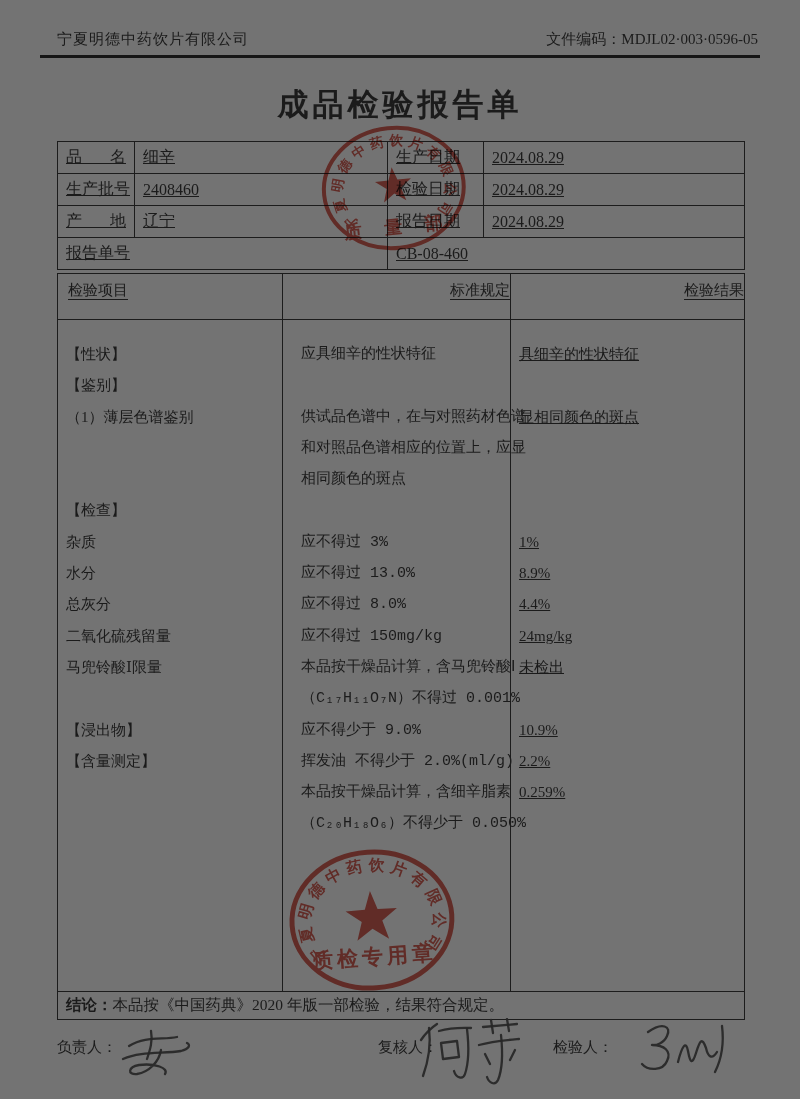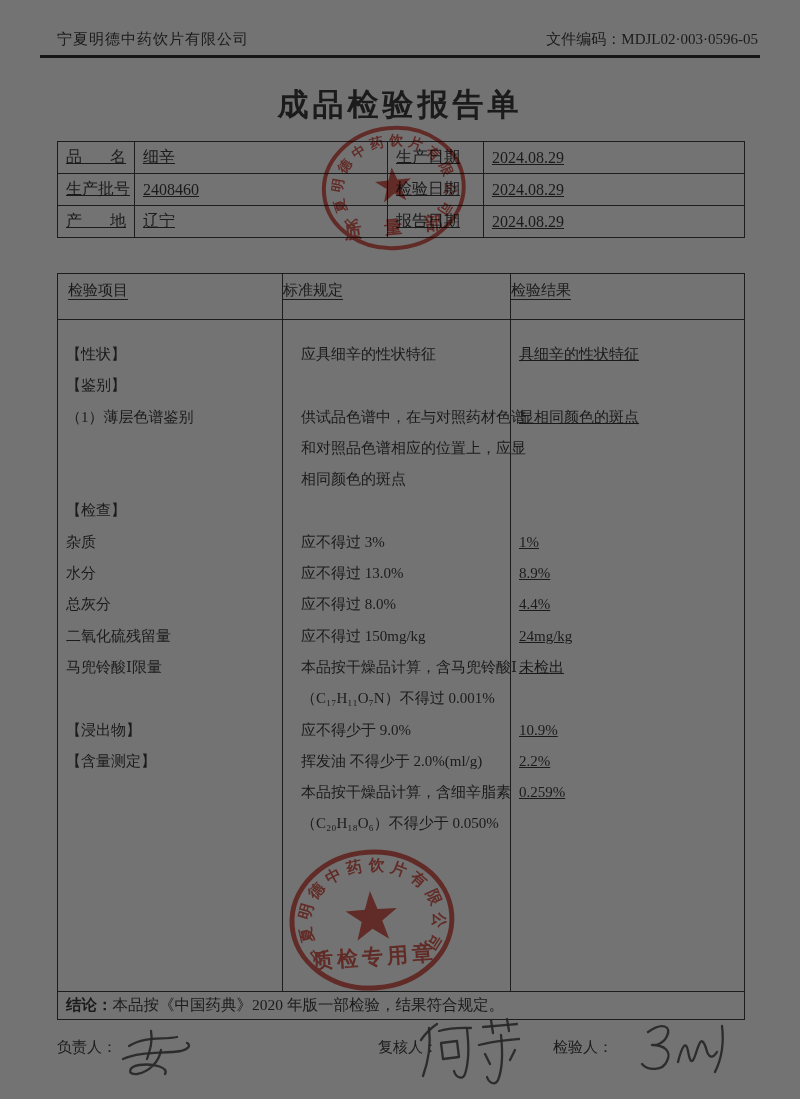--- a/index.html
+++ b/index.html
@@ -18,27 +18,27 @@
   
   .info-table { position:absolute; left:57px; top:141px; width:687px;
                 border-collapse:collapse; table-layout:fixed; font-size:16px;text-decoration:underline; }
   .info-table td { border:1.6px solid #1c1c1c; height:32px; padding:0 8px; vertical-align:middle; white-space:nowrap; }
   .jlbl { text-align:justify; text-align-last:justify; }
   
   .result-table { position:absolute; left:57px; top:273px; width:687px;
                   border-collapse:collapse; table-layout:fixed; font-size:15px; }
   .result-table td { border:1.6px solid #1c1c1c; vertical-align:top; }
   .rt-head td { height:46px; padding-top:7px; }
-  .rt-head .c2, .rt-head .c3 { text-align:left; }
+  .rt-head .c2, .rt-head .c3 { text-align:right; }
   .rt-head .c1 { padding-left:10px; }
   .rt-head span { text-decoration:underline; text-underline-offset:4px; }
   .rt-body td { height:672px; padding-top:19px; }
   .line { height:31.3px; line-height:31.3px; white-space:nowrap; overflow:visible; }
   .col-item .line { padding-left:8px; }
-  .col-std  .line { padding-left:18px; }
+  .col-std  .line { padding-left:18px;font-family:Liberation Mono, monospace; }
   .col-res  .line { padding-left:8px;text-decoration:underline; }
   .rt-concl td { height:28px; vertical-align:middle; padding-left:8px; font-size:15.5px; white-space:nowrap; }
   .concl-label { font-weight:bold; }
   
   .sign-row { position:absolute; left:57px; top:1028px; width:700px; height:66px; font-size:15px; }
   .sign-label { position:absolute; top:10px; white-space:nowrap; }
   .lab-resp { left:0; } .lab-rev { left:275px;margin-left:46px; } .lab-insp { left:496px; }
   .sig-svg { position:absolute; }
   .sig1 { left:58px;  top:-2px; }
   .sig2 { left:358px; top:-10px; }
@@ -79,20 +79,24 @@
       <td>生产批号</td>
       <td>2408460</td>
       <td>检验日期</td>
       <td>2024.08.29</td>
     </tr>
     <tr>
       <td class="jlbl">产　地</td>
       <td>辽宁</td>
       <td>报告日期</td>
       <td>2024.08.29</td>
+    </tr>
+    <tr>
+      <td colspan="2">报告单号</td>
+      <td colspan="2">CB-08-460</td>
     </tr>
   </tbody>
     </table>
 
   <table class="result-table">
     <colgroup>
         <col style="width:225px">
         <col style="width:228px">
         <col style="width:234px">
       </colgroup>

